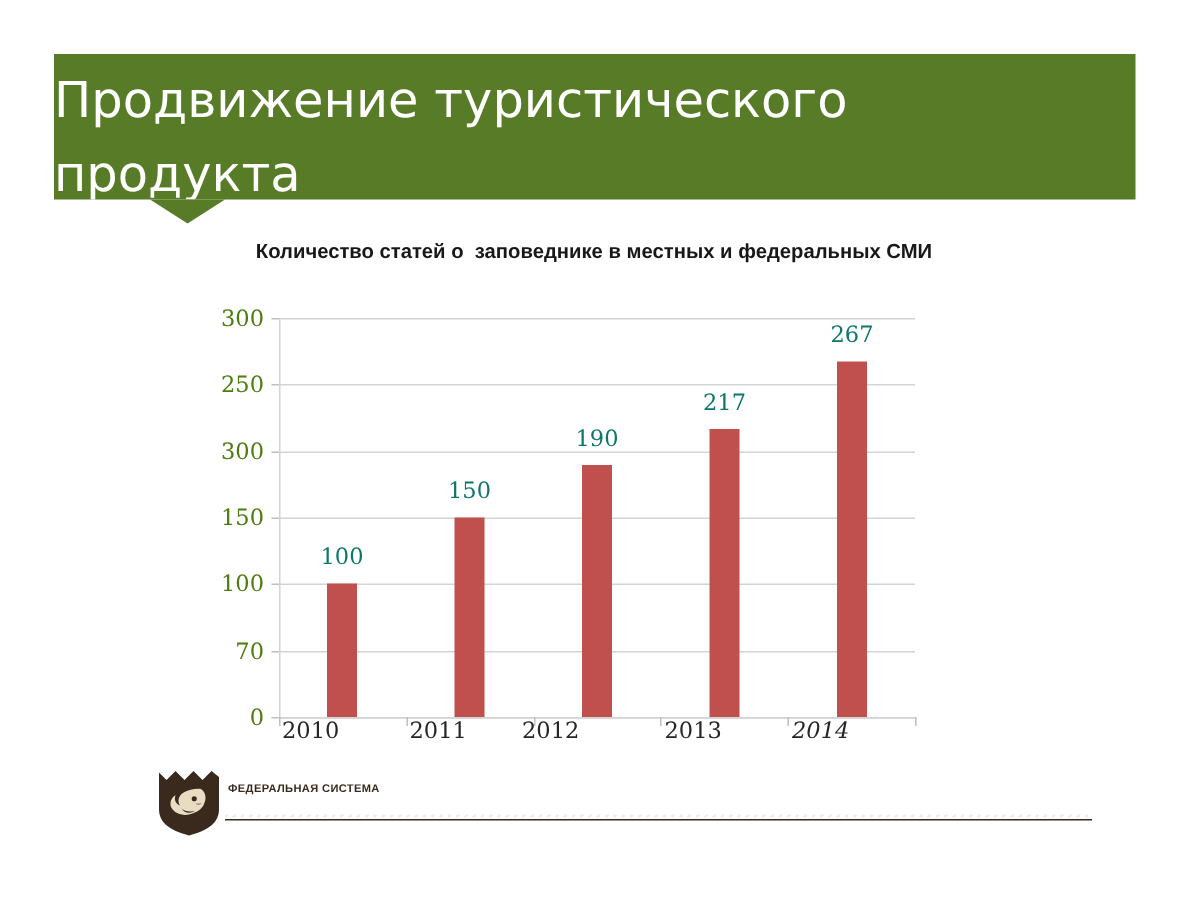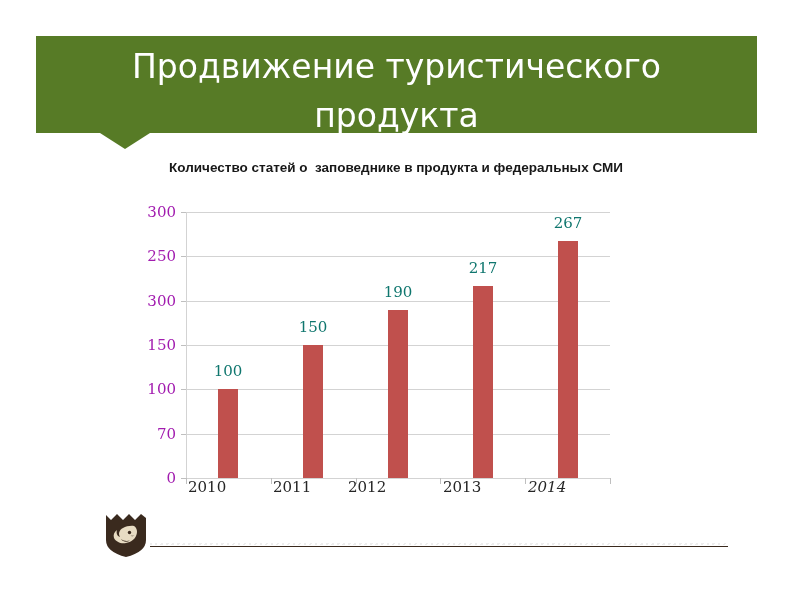--- a/index.html
+++ b/index.html
@@ -23,21 +23,20 @@
     width: 721px;
     height: 97px;
     background: #577B26;
     overflow: hidden;
   }
   #title-text {
     position: absolute;
     left: 0;
     top: 6px;
     width: 721px;
-    text-align: center;
     color: #FFFFFF;
     font-family: "DejaVu Sans", sans-serif;
     font-weight: 400;
     font-size: 33px;
     line-height: 49px;
     letter-spacing: 0px;
     white-space: pre-wrap;
   }
   #title-notch {
     position: absolute;
@@ -117,21 +116,21 @@
     height: 6px;
     background: #BFBFBF;
   }
   .ylabel {
     position: absolute;
     right: 0;
     width: 56px;
     text-align: right;
     font-family: "DejaVu Serif", serif;
     font-size: 15px;
-    color: #a21caf;
+    color: #4d7c0f;
     line-height: 1;
   }
   .xlabel {
     position: absolute;
     top: 284px;
     text-align: left;
     font-family: "DejaVu Serif", serif;
     font-size: 15px;
     color: #262626;
     line-height: 1;
@@ -190,21 +189,21 @@
 </style>
 </head>
 <body>
 
 <div id="title-banner">
   <div id="title-text">Продвижение туристического
 продукта</div>
 </div>
 <div id="title-notch"></div>
 
-<div id="chart-subtitle">Количество статей о  заповеднике в продукта и федеральных СМИ</div>
+<div id="chart-subtitle">Количество статей о  заповеднике в местных и федеральных СМИ</div>
 
 <div id="chart-area">
   <div id="plot-box">
     <div class="axis-line-v"></div>
     <div class="axis-line-h"></div>
     <div id="grid-layer">
         <div class="gridline" style="top: 266px;"></div>
         <div class="ytick" style="top: 266px;"></div>
         <div class="gridline" style="top: 222px;"></div>
         <div class="ytick" style="top: 222px;"></div>
@@ -268,14 +267,15 @@
                C9 23 10 20 13 18 C12 21 13 24 16 25 C14 22 15 18 19 16
                C22 14.5 26 13.5 30 14 Z"></path>
       <circle cx="25.5" cy="20.5" r="1.7" fill="#3A2A1E"></circle>
       <path d="M30.5 23.5 C29 24.5 27.5 24.5 26.5 23.8 C27.8 23.9 29.3 23.8 30.5 23.5 Z" fill="#3A2A1E"></path>
       <path d="M17 27 C19 29 23 29.5 26 28.5 C23 30.5 19 30.3 17 27 Z" fill="#3A2A1E"></path>
     </g>
   </svg>
 </div>
 <div id="footer-rule-faint"></div>
 <div id="footer-text">
+  <div>ФЕДЕРАЛЬНАЯ СИСТЕМА</div>
 </div>
 <div id="footer-rule"></div>
 
 </body></html>

